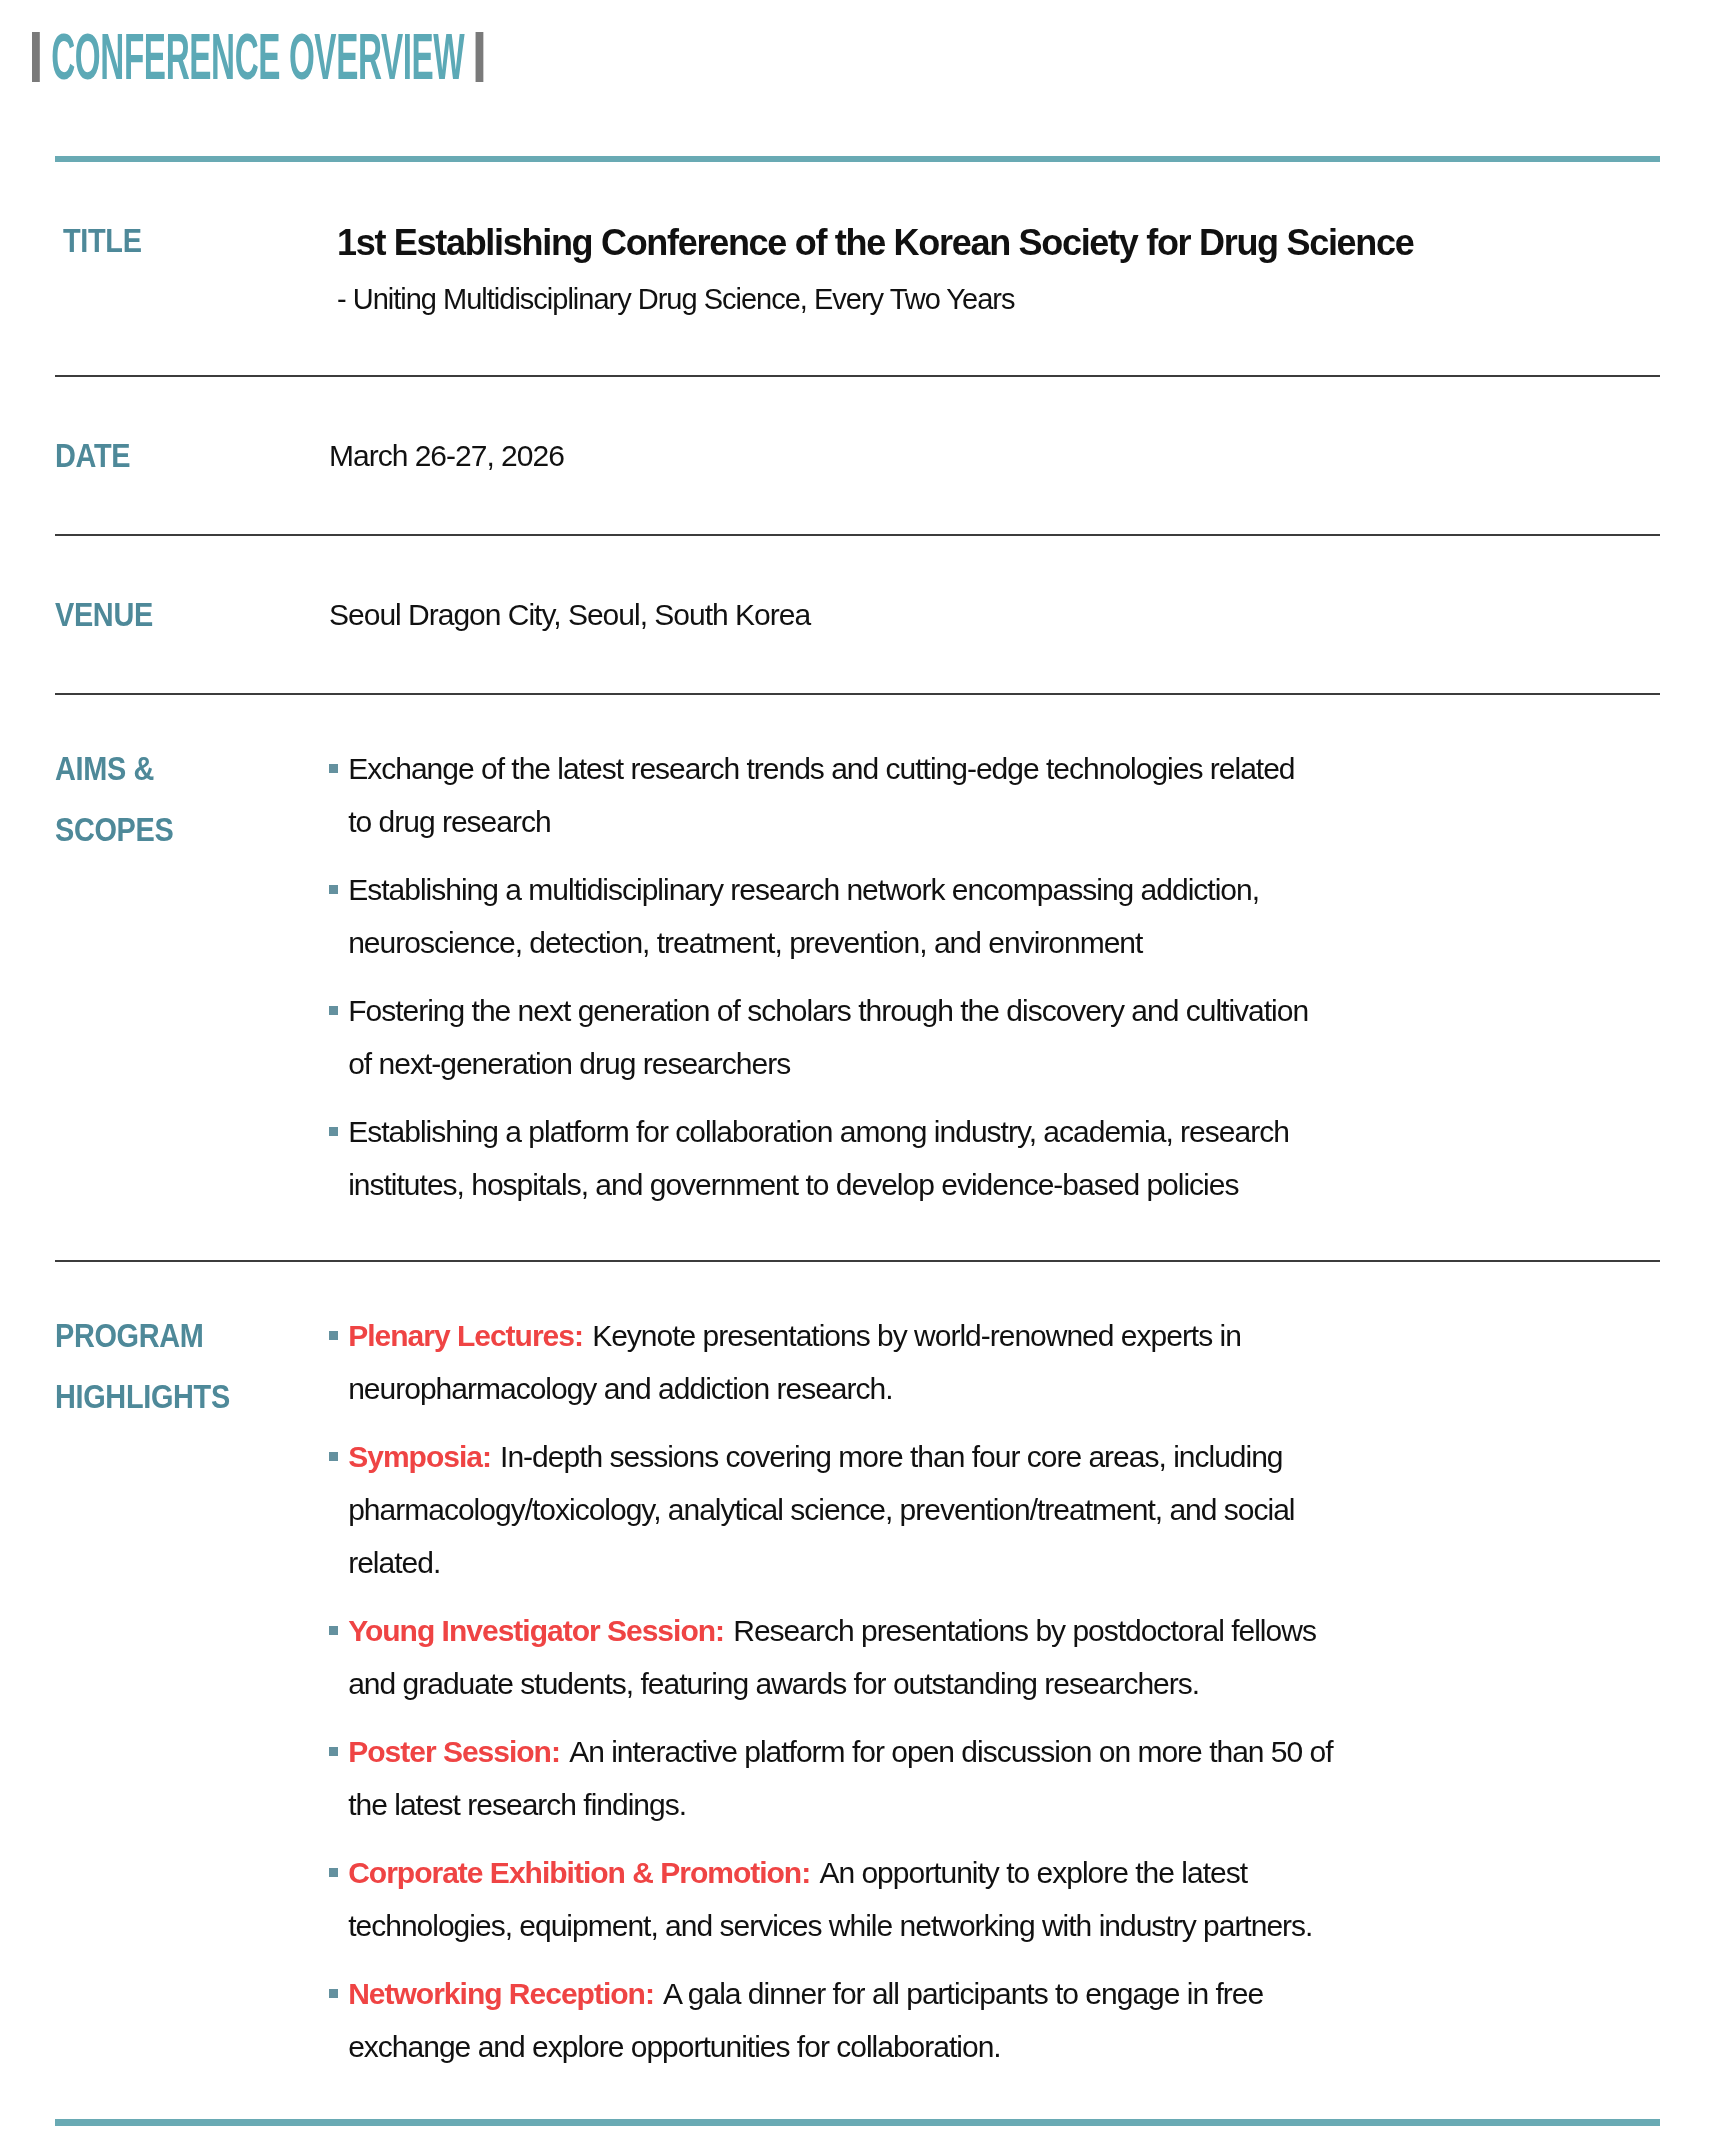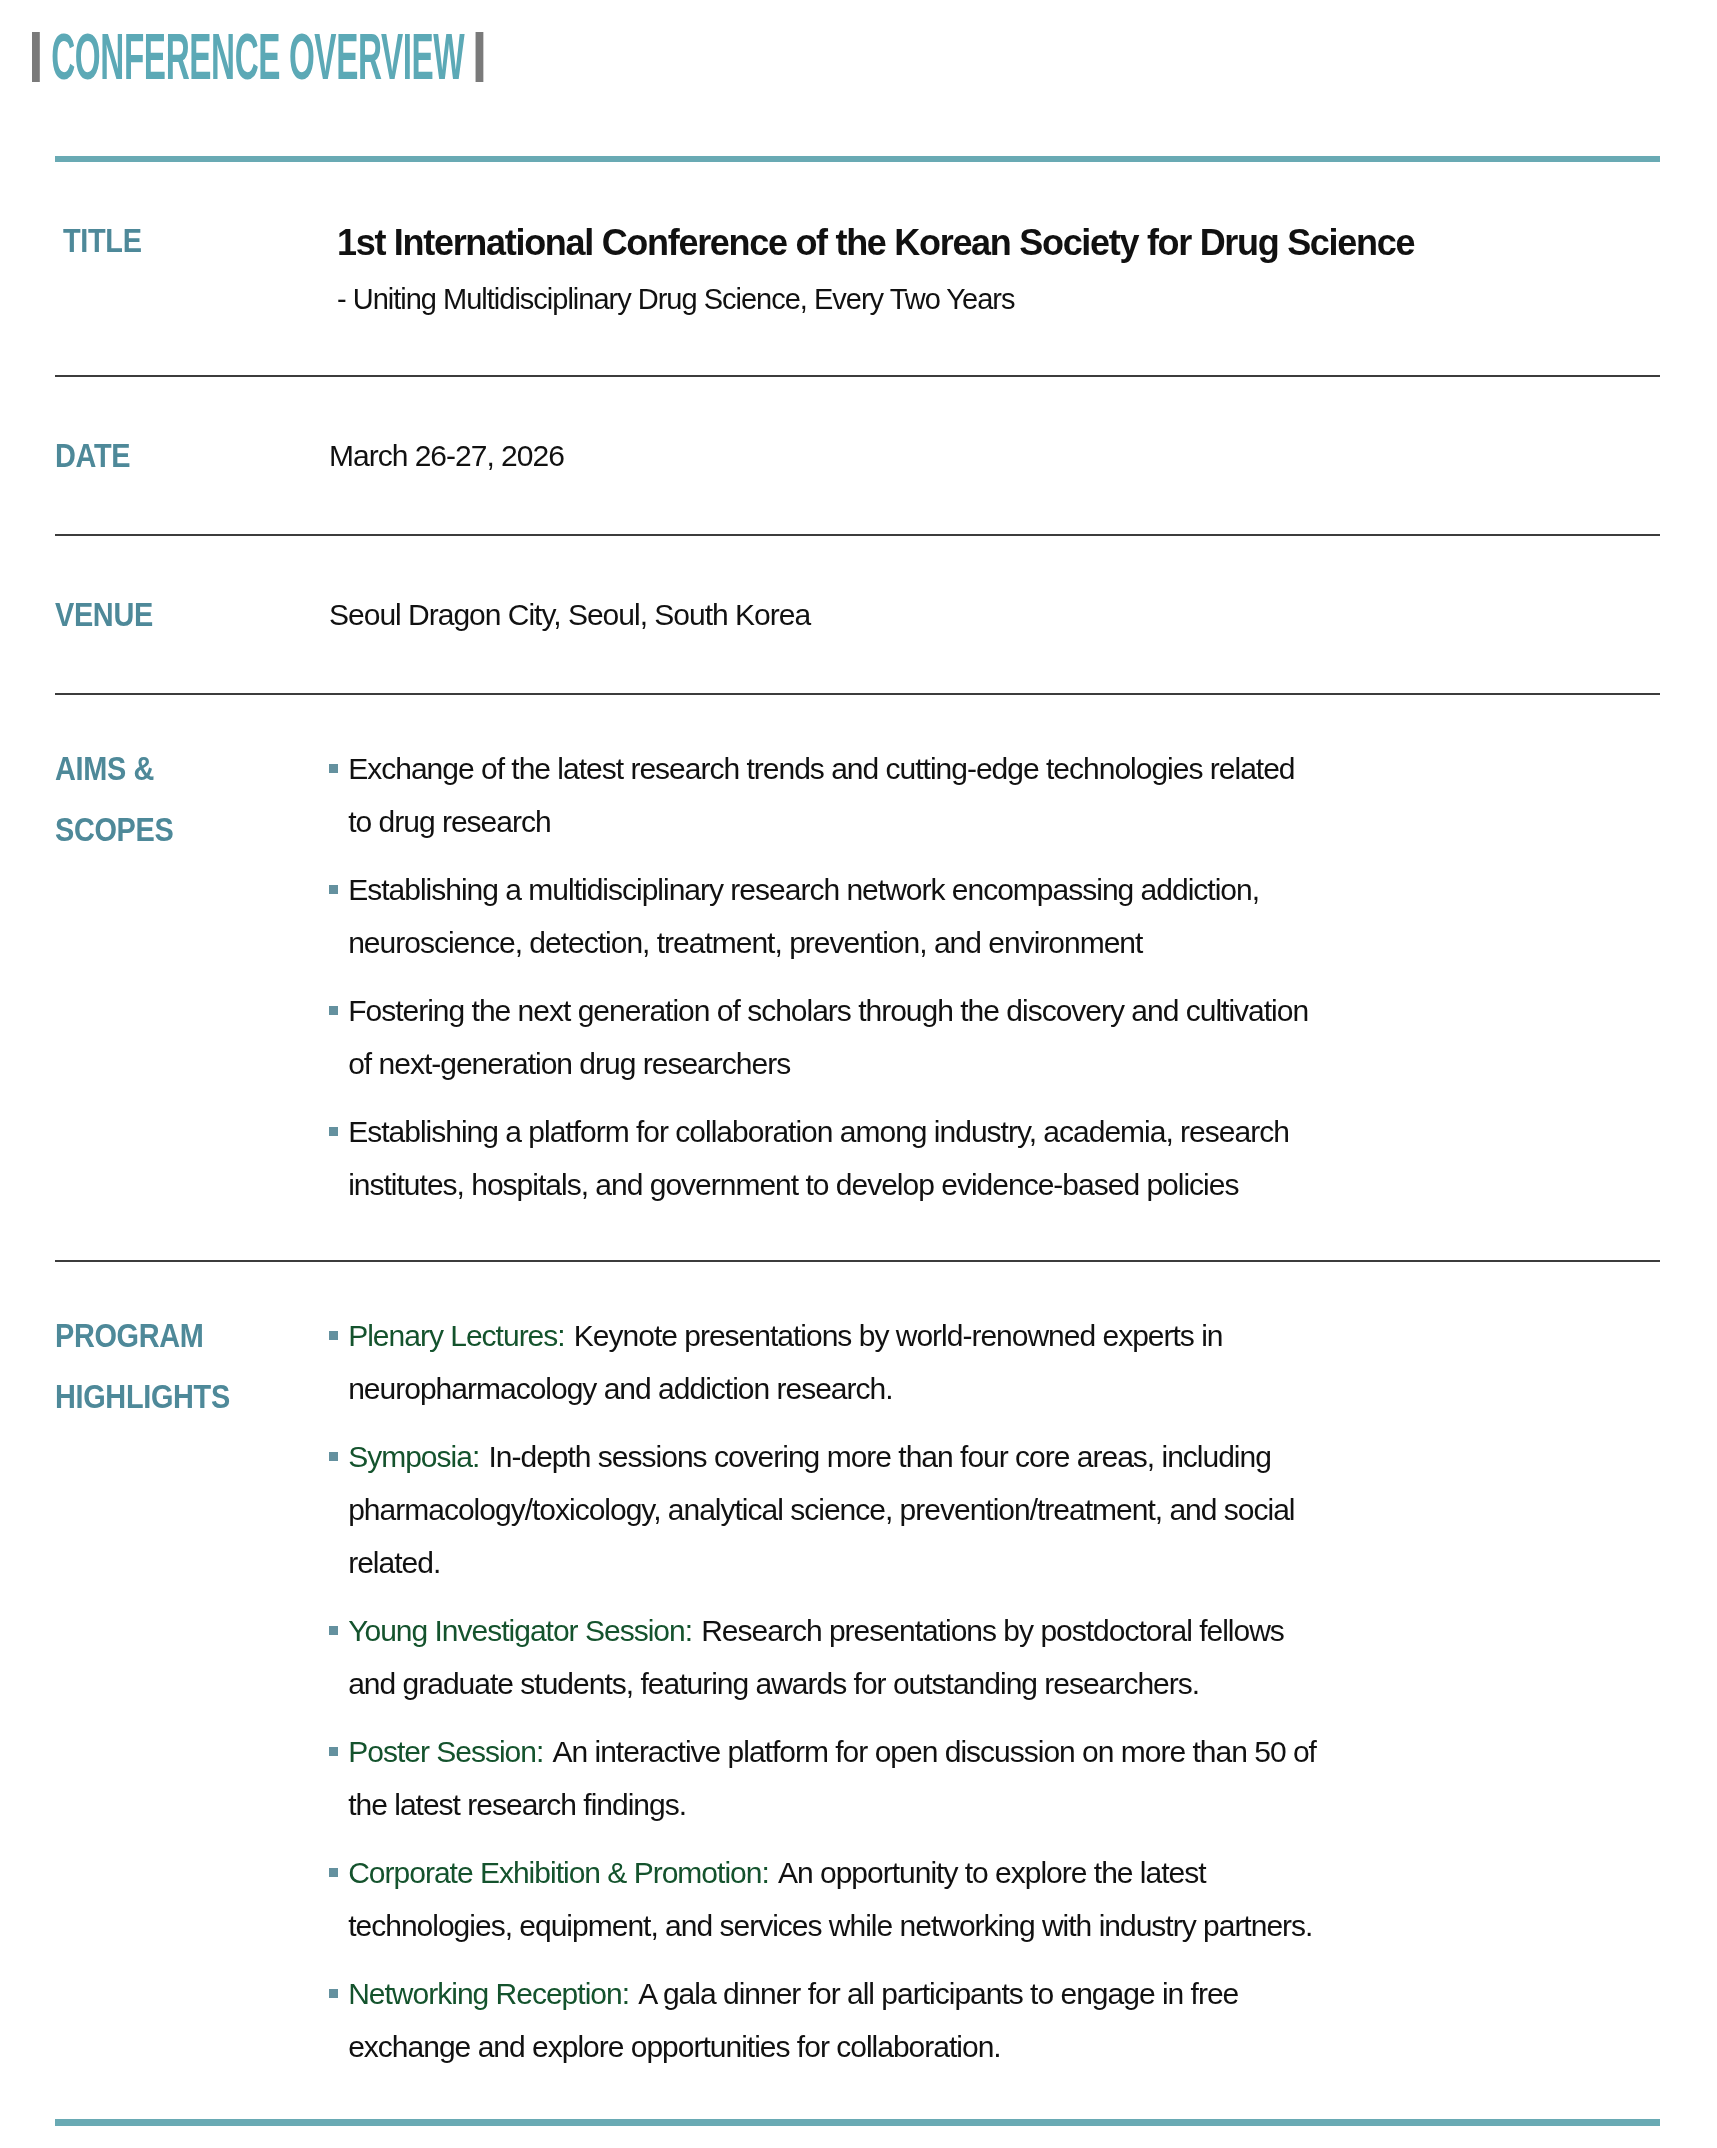--- a/index.html
+++ b/index.html
@@ -32,42 +32,42 @@
   .label-line + .label-line { margin-top:7.6px; }
 
   .body-col { flex:1; min-width:0; }
   .line { font-size:30px; line-height:53px; letter-spacing:-1px; white-space:nowrap; }
   .t-bold { font-weight:bold; font-size:36px; line-height:57px; letter-spacing:-1.3px; white-space:nowrap; }
   .t-sub  { font-size:29px; line-height:57px; letter-spacing:-1px; white-space:nowrap; }
 
   .item { display:flex; margin-bottom:15px; }
   .item:last-child { margin-bottom:0; }
   .sq { width:9.2px; height:9.2px; background:#64919f; margin:22px 10px 0 0; flex:none; }
-  .lead { font-weight:normal; color:#14532d; margin-right:9.2px; }
+  .lead { font-weight:bold; color:#ef4444; margin-right:9.2px; }
 </style>
 </head>
 <body>
 
 <header class="header">
   <span class="header-bar"></span>
   <h1 class="header-title">CONFERENCE OVERVIEW</h1>
   <span class="header-bar"></span>
 </header>
 
 <main class="content">
   <div class="accent-line"></div>
 
   <section class="row row-title">
     <div class="label-col">
       <div class="label-inner">
         <div class="label-line">TITLE</div>
       </div>
     </div>
     <div class="body-col">
-      <div class="t-bold">1st International Conference of the Korean Society for Drug Science</div>
+      <div class="t-bold">1st Establishing Conference of the Korean Society for Drug Science</div>
       <div class="t-sub">- Uniting Multidisciplinary Drug Science, Every Two Years</div>
     </div>
   </section>
 
   <section class="row row-date">
     <div class="label-col">
       <div class="label-inner">
         <div class="label-line">DATE</div>
       </div>
     </div>

